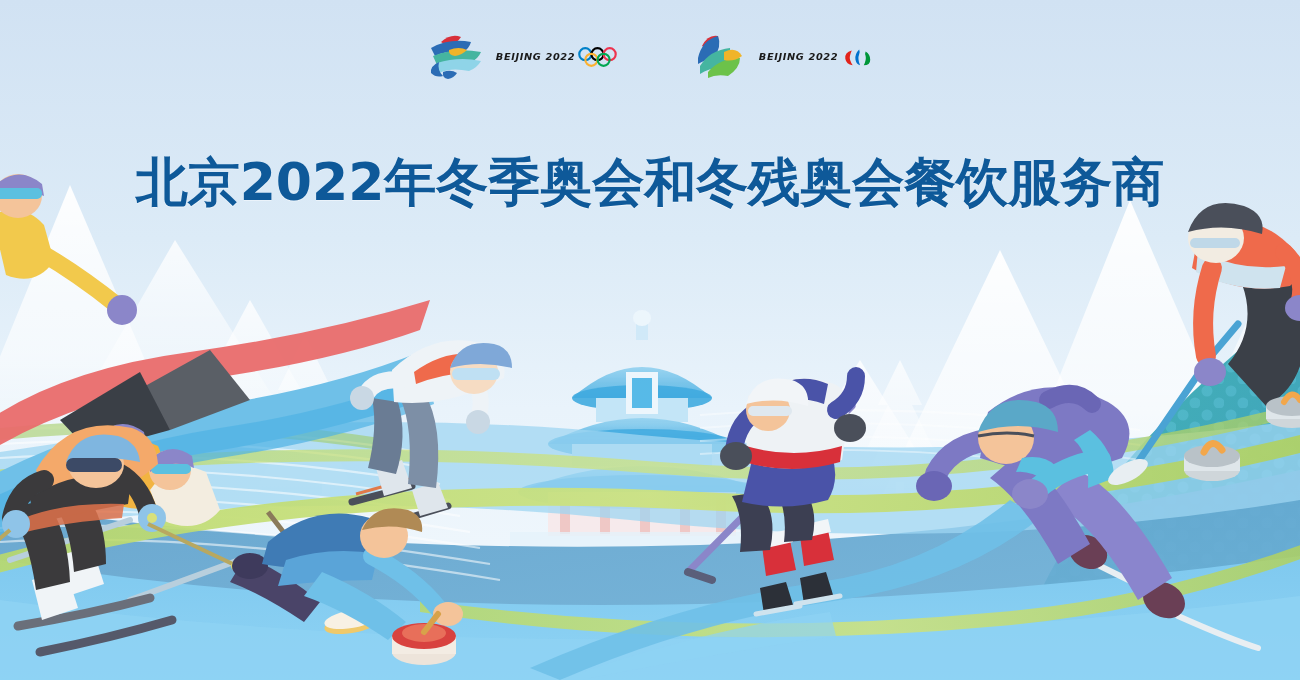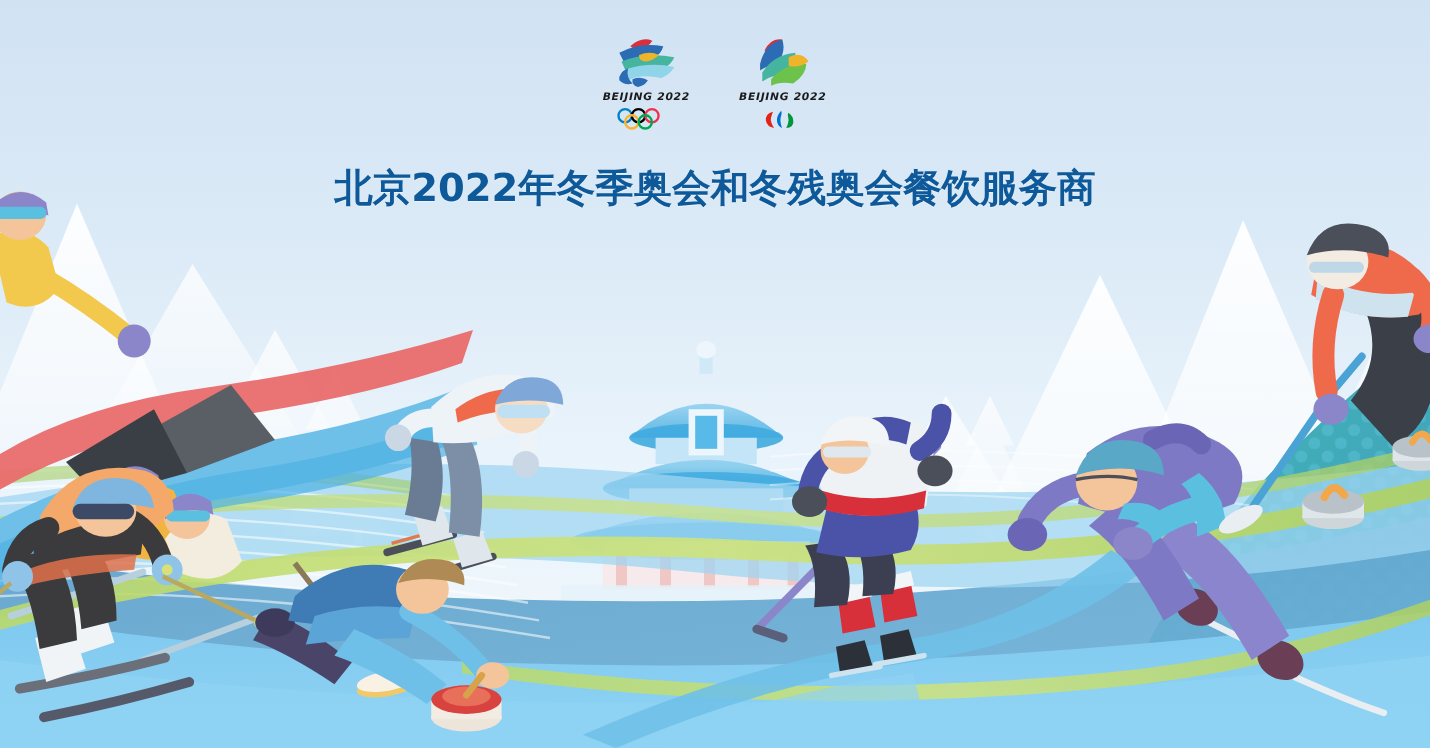--- a/index.html
+++ b/index.html
@@ -14,37 +14,37 @@
   }
   .layer { position:absolute; inset:0; }
   .layer svg { display:block; width:1300px; height:680px; }
 
   
   #logo-row {
     position:absolute; left:0; top:30px; width:1300px;
     display:flex; justify-content:center; align-items:flex-start; gap:42px;
     z-index:40;
   }
-  .logo-block { display:flex; flex-direction:column; align-items:center; }
+  .logo-block { display:flex; flex-direction:row; align-items:center; }
   .logo-mark { width:82px; height:50px; }
   .logo-word {
     font-family:"DejaVu Sans",sans-serif;
     font-size:9.5px; font-weight:700; font-style:italic;
     letter-spacing:0.6px; color:#1a1a1a;
     margin-top:3px; white-space:nowrap;
     transform:scaleX(1.03);
   }
   .logo-sym { margin-top:3px; height:22px; }
 
   
   #title {
     position:absolute; left:0; top:148px; width:1300px;
     text-align:center; z-index:45;
     font-family:"DejaVu Sans","Liberation Sans",sans-serif;
-    font-size:35px; font-weight:700;
+    font-size:52px; font-weight:700;
     letter-spacing:0px;
     color:#0e5999;
     text-shadow:0 1px 0 rgba(255,255,255,0.45);
     white-space:nowrap;
   }
 </style>
 </head>
 <body>
 
 <div id="banner">

